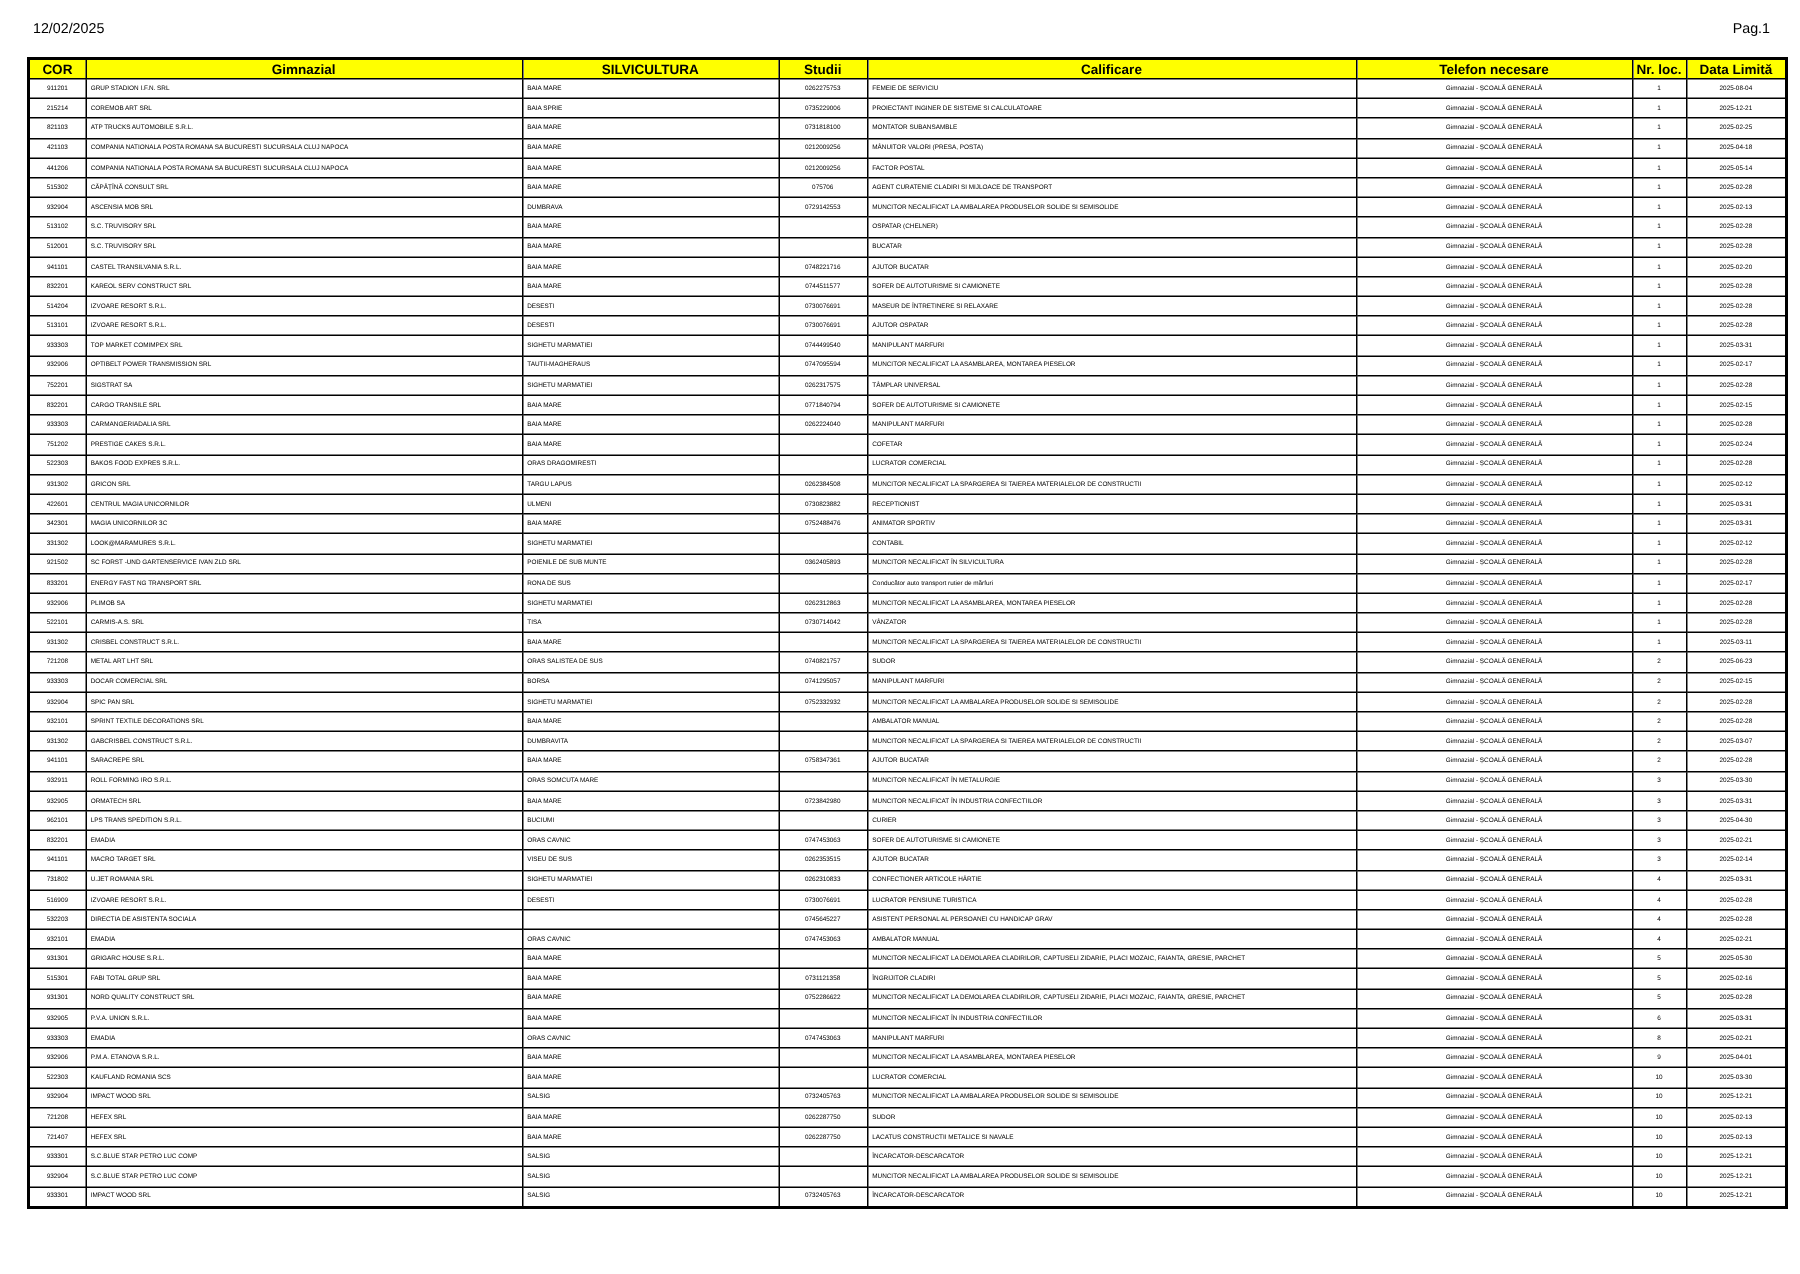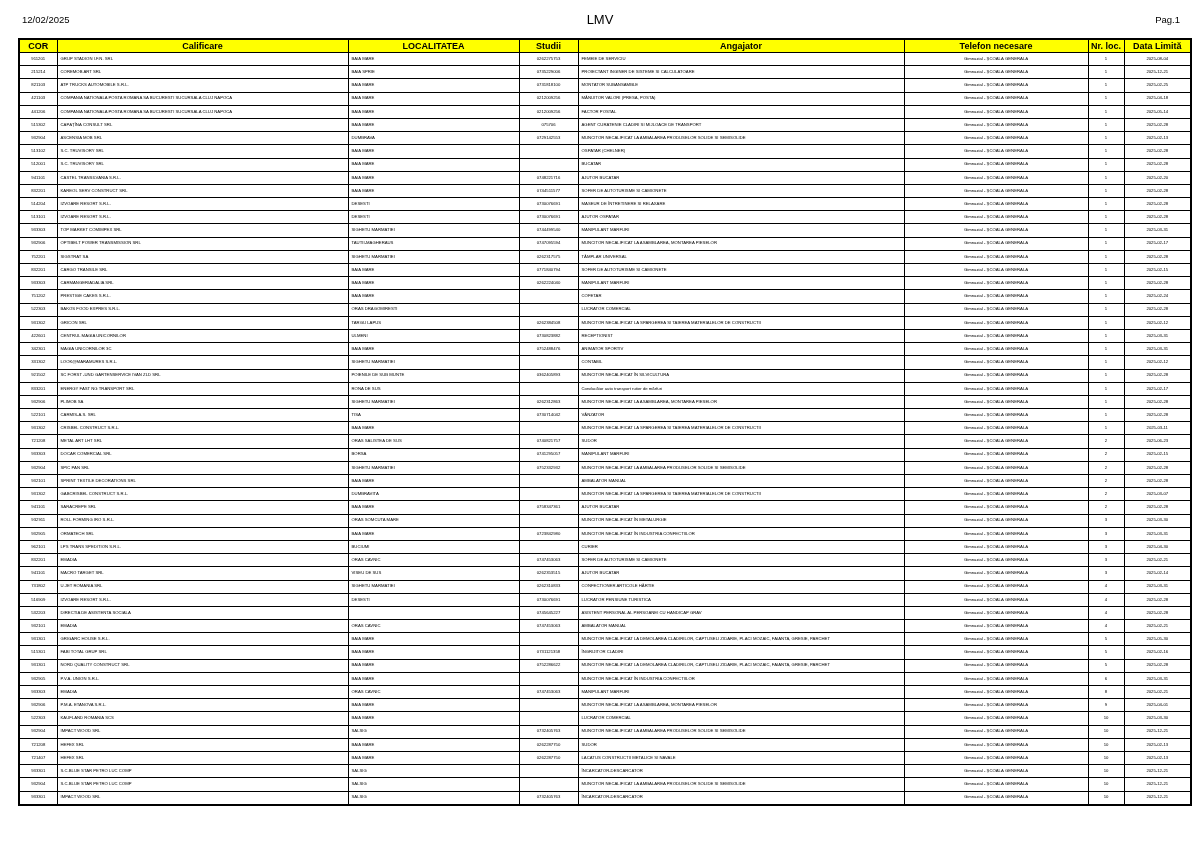--- a/index.html
+++ b/index.html
@@ -29,42 +29,41 @@
   }
   td.c-center{text-align:center;}
   td.c-left{text-align:left;}
 </style>
 </head>
 <body>
 
 <div class="page">
   <div class="topbar">
     <span class="report-date">12/02/2025</span>
-    <span class="page-title">LMV</span>
     <span class="page-number">Pag.1</span>
   </div>
 
   <table class="vacancies">
     <colgroup>
         <col style="width: 38px;">
         <col style="width: 291px;">
         <col style="width: 171px;">
         <col style="width: 59px;">
         <col style="width: 326px;">
         <col style="width: 184px;">
         <col style="width: 36px;">
         <col style="width: 67px;">
       </colgroup>
     <thead>
       <tr>
           <th>COR</th>
+          <th>Gimnazial</th>
+          <th>SILVICULTURA</th>
+          <th>Studii</th>
           <th>Calificare</th>
-          <th>LOCALITATEA</th>
-          <th>Studii</th>
-          <th>Angajator</th>
           <th>Telefon necesare</th>
           <th>Nr. loc.</th>
           <th>Data Limită</th>
         </tr>
     </thead>
     <tbody>
         <tr>
           <td class="c-center" style="font-size: 4.25px;">911201</td>
           <td class="c-left" style="font-size: 4.25px;">GRUP STADION I.F.N. SRL</td>
           <td class="c-left" style="font-size: 4.25px;">BAIA MARE</td>

